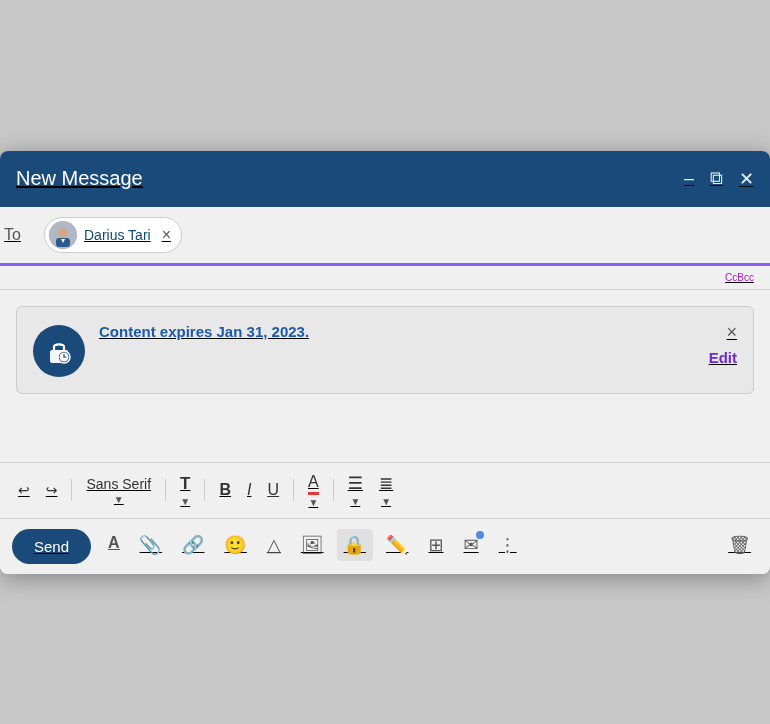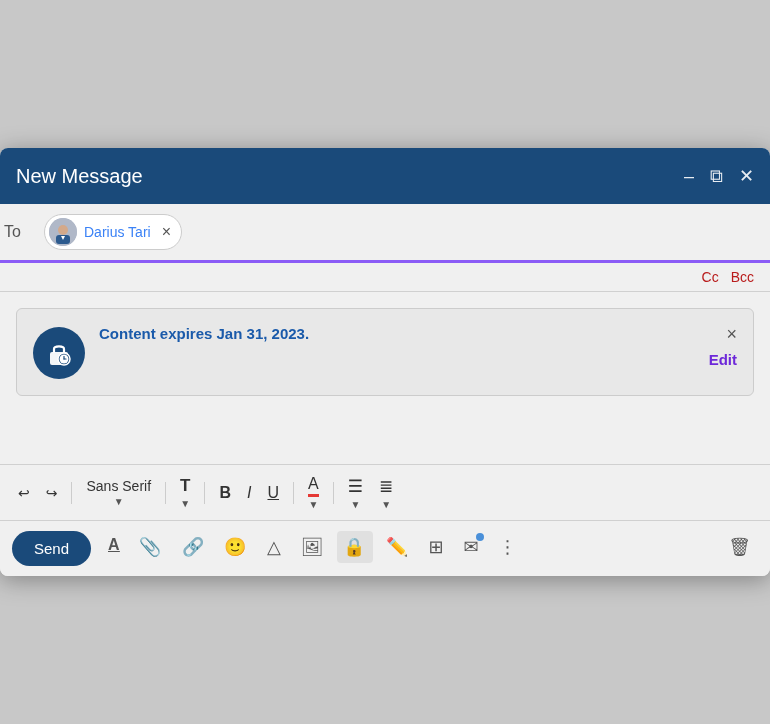--- a/index.html
+++ b/index.html
@@ -10,20 +10,21 @@
       justify-content: center;
       min-height: 100vh;
       font-family: 'Segoe UI', Arial, sans-serif;
     }
     .compose-window {
       width: 770px;
       background: #f0f0f0;
       border-radius: 8px;
       overflow: hidden;
       box-shadow: 0 4px 24px rgba(0,0,0,0.35);
+      text-decoration: underline;
     }
     
     .titlebar {
       background: #1a4a7a;
       display: flex;
       align-items: center;
       justify-content: space-between;
       padding: 10px 16px;
       min-height: 56px;
     }
@@ -77,43 +78,42 @@
       align-items: center;
       justify-content: center;
       flex-shrink: 0;
     }
     .avatar-figure {
       width: 28px;
       height: 28px;
     }
     .recipient-name {
       font-size: 14px;
-      color: #3b82f6;
+      color: #0c4a6e;
       font-weight: 500;
     }
     .recipient-remove {
       color: #555;
       font-size: 16px;
       cursor: pointer;
       line-height: 1;
       margin-left: 4px;
     }
     
     .cc-bcc-row {
       display: flex;
       justify-content: flex-end;
       padding: 6px 16px;
       background: #f0f0f0;
       border-bottom: 1px solid #d0d0d0;
     }
     .cc-bcc-row span {
-      color: #b91c1c;
-      font-size: 14px;
-      cursor: pointer;
-      margin-left: 12px;
+      color: #a21caf;
+      font-size: 10px;
+      cursor: pointer;
     }
     
     .subject-row {
       padding: 14px 16px;
       border-bottom: 1px solid #d0d0d0;
       background: #f0f0f0;
     }
     .subject-input {
       width: 100%;
       background: transparent;

